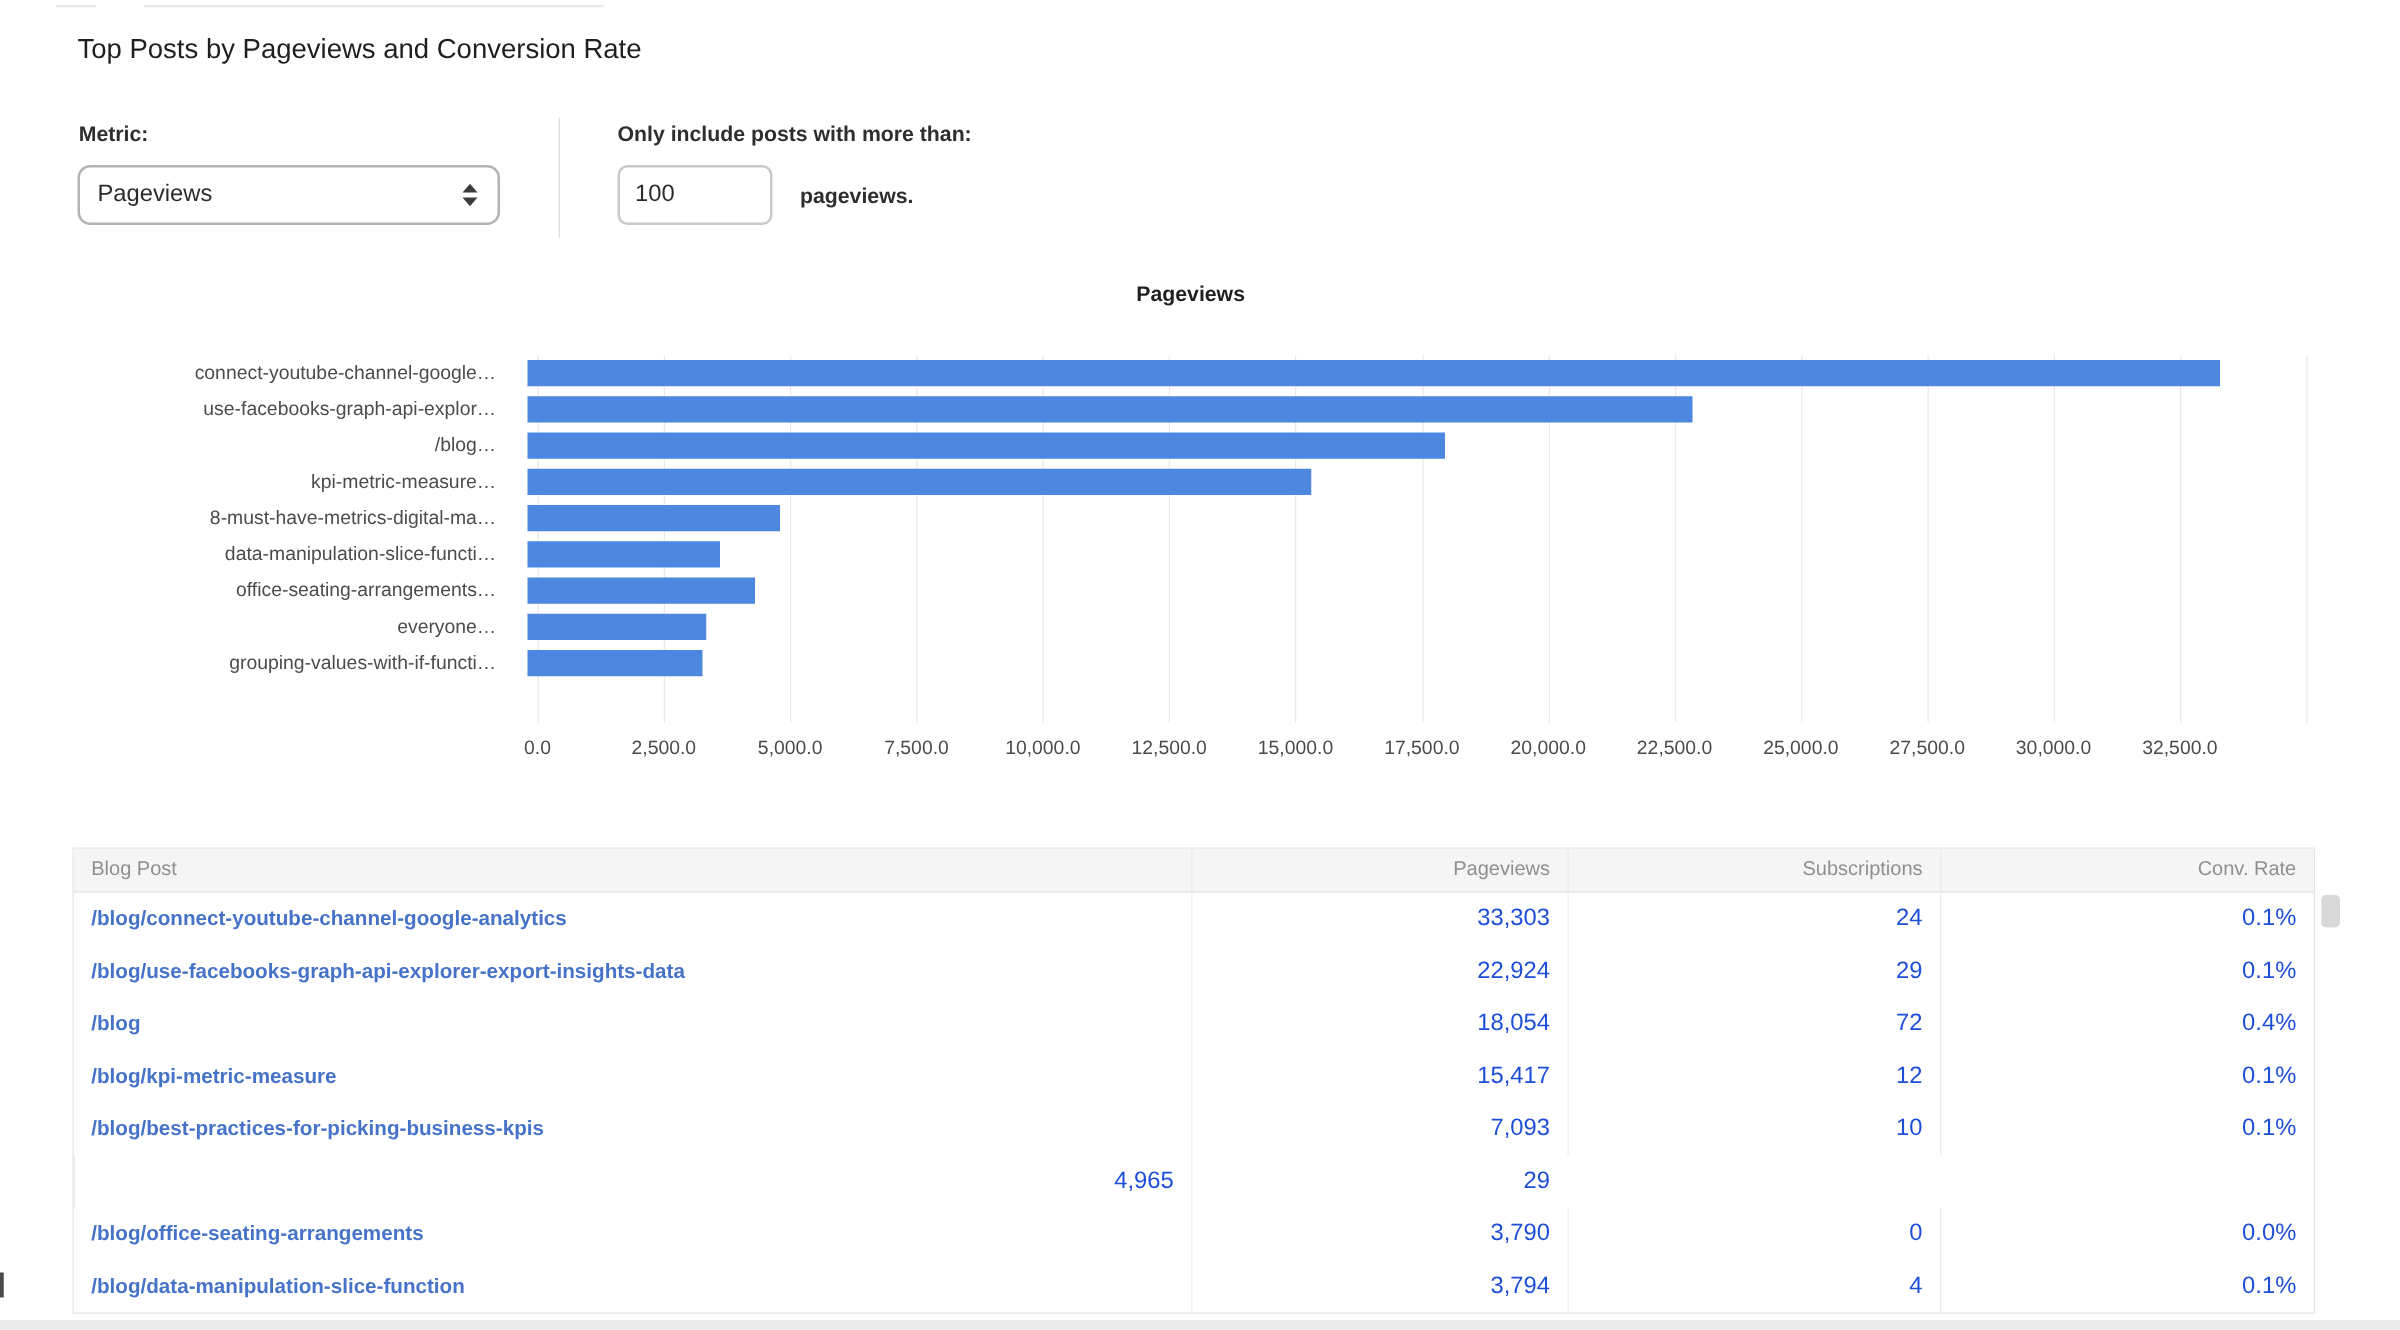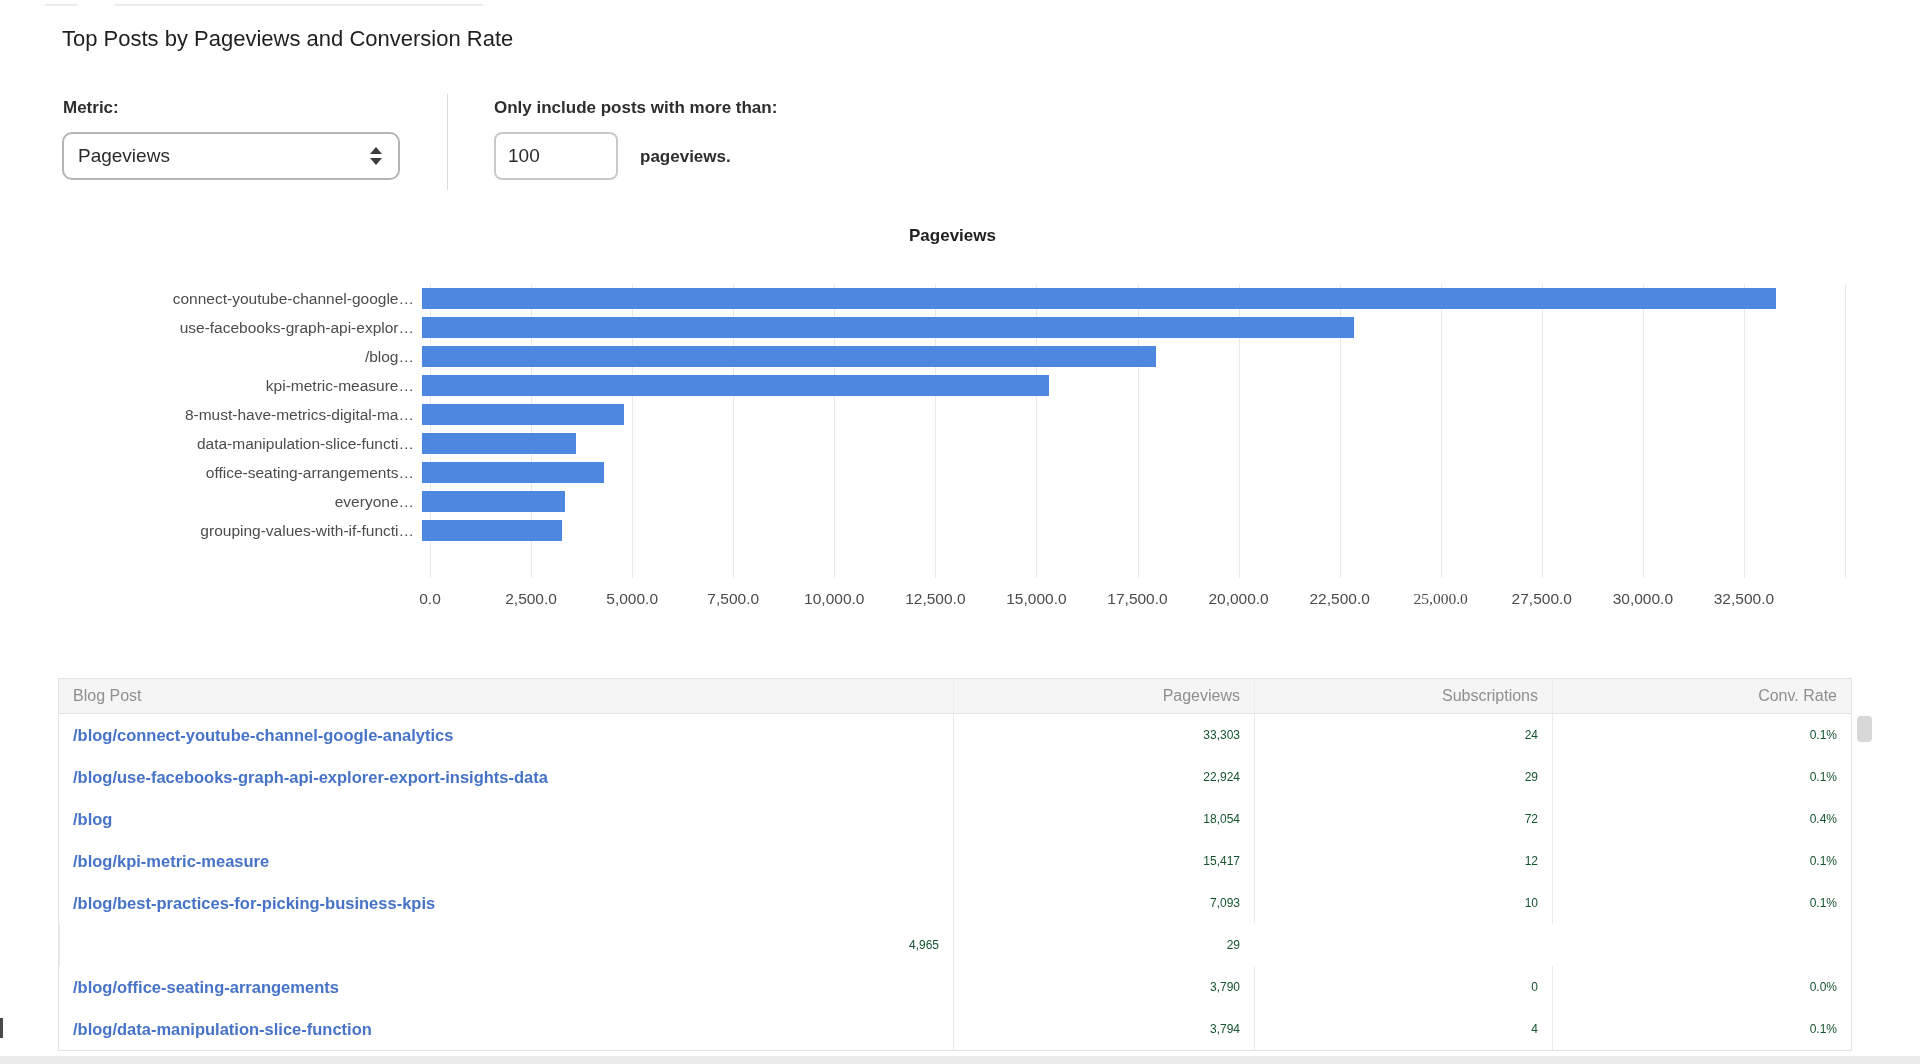--- a/index.html
+++ b/index.html
@@ -35,37 +35,37 @@
   .filter-suffix { position: absolute; left: 640px; top: 147px; }
 
   
   .chart { position: absolute; left: 60px; top: 226px; width: 1785px; height: 400px; }
   .chart-title { position: absolute; left: 0; top: 0; width: 100%; text-align: center;
     font-size: 17px; font-weight: 700; color: #1f1f1f; }
   .plot-grid { position: absolute; left: 370px; top: 58px; width: 1415px; height: 294px; }
   .gridline { position: absolute; top: 0; bottom: 0; width: 1px; background: #e9e9e9; }
   .chart-rows { position: absolute; left: 0; top: 58px; width: 100%; }
   .crow { display: flex; height: 29px; }
-  .clabel { width: 362px; padding-right: 8px; text-align: right; font-size: 15.5px;
+  .clabel { width: 362px; padding-right: 25px; text-align: right; font-size: 15.5px;
     color: #4c4c4c; line-height: 29px; white-space: nowrap; overflow: hidden; }
   .ctrack { position: relative; flex: 1; }
   .cbar { position: absolute; left: 0; top: 4px; height: 21px; background: var(--bar-color, #4d87e0); }
   .axis { position: absolute; left: 370px; top: 364px; width: 1415px; height: 22px; }
   .tick { position: absolute; transform: translateX(-50%); font-size: 15.5px; color: #4a4a4a; white-space: nowrap; }
 
   
   .table { position: absolute; left: 58px; top: 678px; width: 1794px; border: 1px solid #e3e3e3; background: #fff; }
   .thead { display: grid; grid-template-columns: 894px 301px 298px 1fr; background: #f5f5f5; border-bottom: 1px solid #e2e2e2; }
   .th { height: 34px; line-height: 34px; padding: 0 14px; font-size: 16px; color: #8f8f8f; white-space: nowrap; overflow: hidden; }
   .th.num, .td.num { text-align: right; }
   .th + .th, .td.num { border-left: 1px solid #ebebeb; }
   .trow { display: grid; grid-template-columns: 894px 301px 298px 1fr; }
   .td { height: 42px; line-height: 42px; padding: 0 14px; white-space: nowrap; overflow: hidden; }
   .td.link { color: var(--link-color, #4673c8); font-size: 16.5px; font-weight: 700; cursor: pointer; }
-  .td.num { color: #14532d; font-size: 12px; }
+  .td.num { color: #1d4ed8; font-size: 19px; }
 
   .scroll-thumb { position: absolute; left: 1857px; top: 716px; width: 15px; height: 26px;
     background: #d8d8d8; border-radius: 4px; cursor: pointer; }
 </style>
 </head>
 <body>
 
 <div class="screen">
 
   <div class="top-artifact a1"></div>
@@ -167,21 +167,21 @@
         <span class="tick" style="left: 0%;">0.0</span>
         <span class="tick" style="left: 7.14286%;">2,500.0</span>
         <span class="tick" style="left: 14.2857%;">5,000.0</span>
         <span class="tick" style="left: 21.4286%;">7,500.0</span>
         <span class="tick" style="left: 28.5714%;">10,000.0</span>
         <span class="tick" style="left: 35.7143%;">12,500.0</span>
         <span class="tick" style="left: 42.8571%;">15,000.0</span>
         <span class="tick" style="left: 50%;">17,500.0</span>
         <span class="tick" style="left: 57.1429%;">20,000.0</span>
         <span class="tick" style="left: 64.2857%;">22,500.0</span>
-        <span class="tick" style="left: 71.4286%; font-family: Liberation Serif, serif;">25,000.0</span>
+        <span class="tick" style="left: 71.4286%;">25,000.0</span>
         <span class="tick" style="left: 78.5714%;">27,500.0</span>
         <span class="tick" style="left: 85.7143%;">30,000.0</span>
         <span class="tick" style="left: 92.8571%;">32,500.0</span>
       </div>
   </div>
 
   <div class="table">
     <div class="thead" id="table-head">
         <div class="th">Blog Post</div>
         <div class="th num">Pageviews</div>

